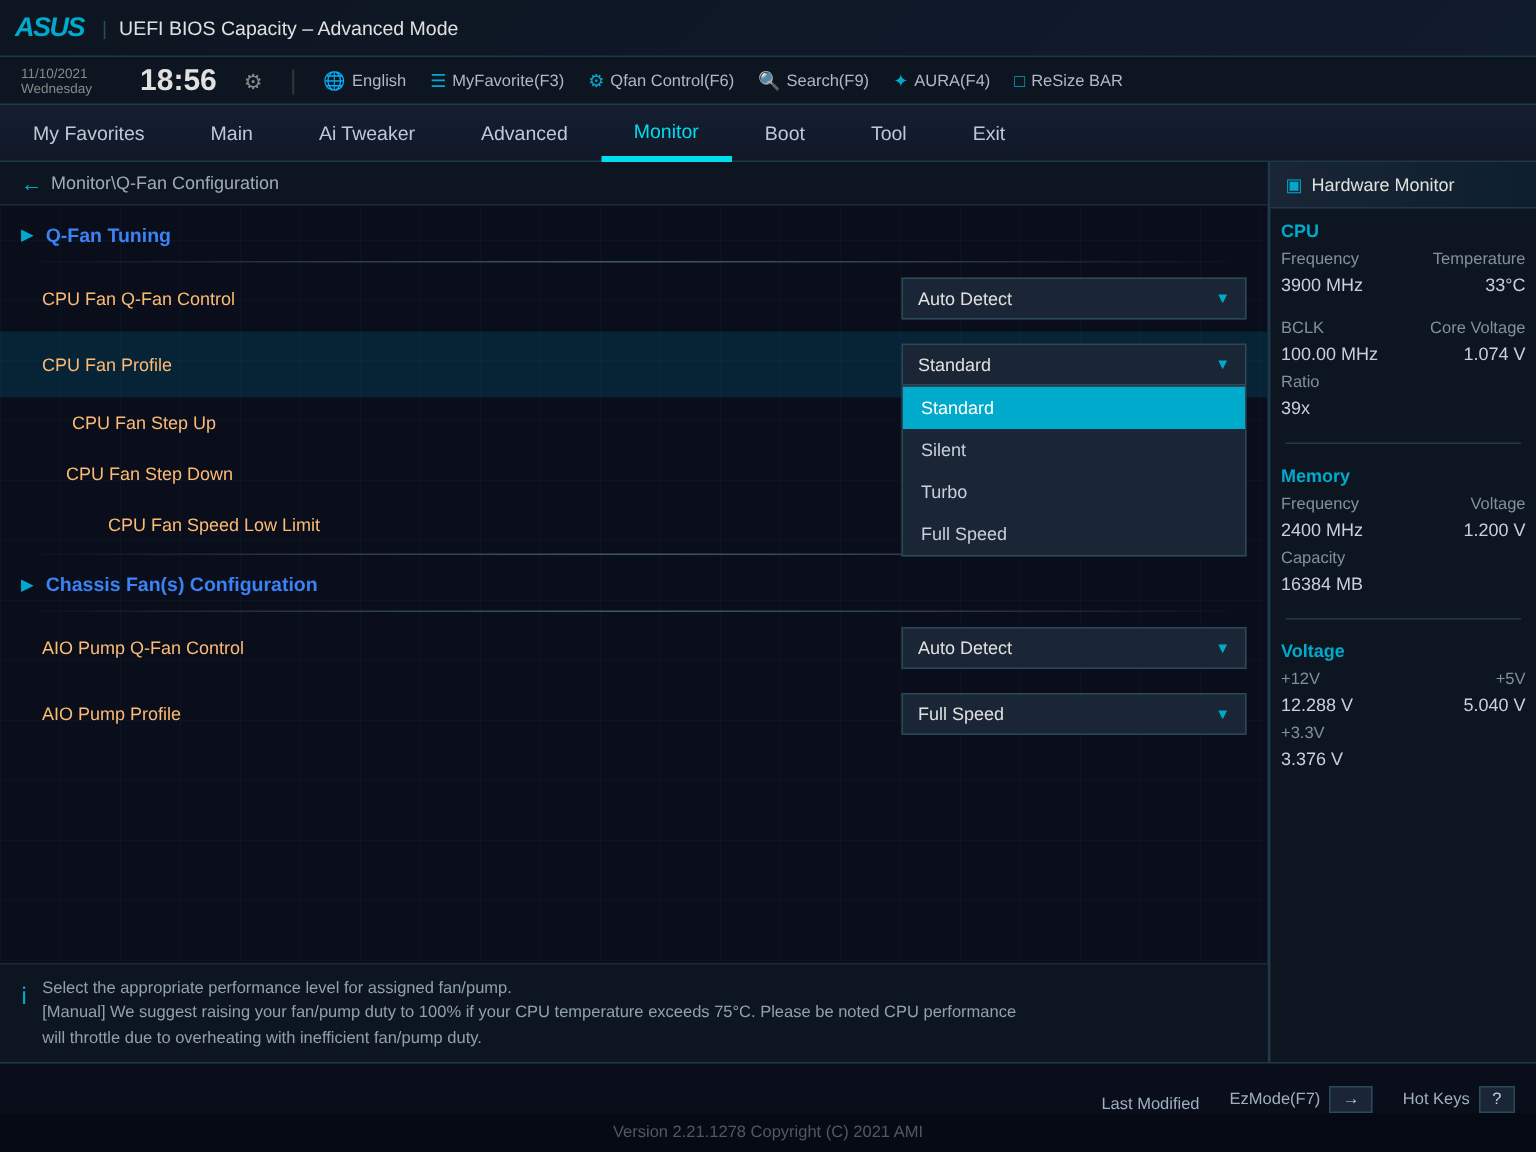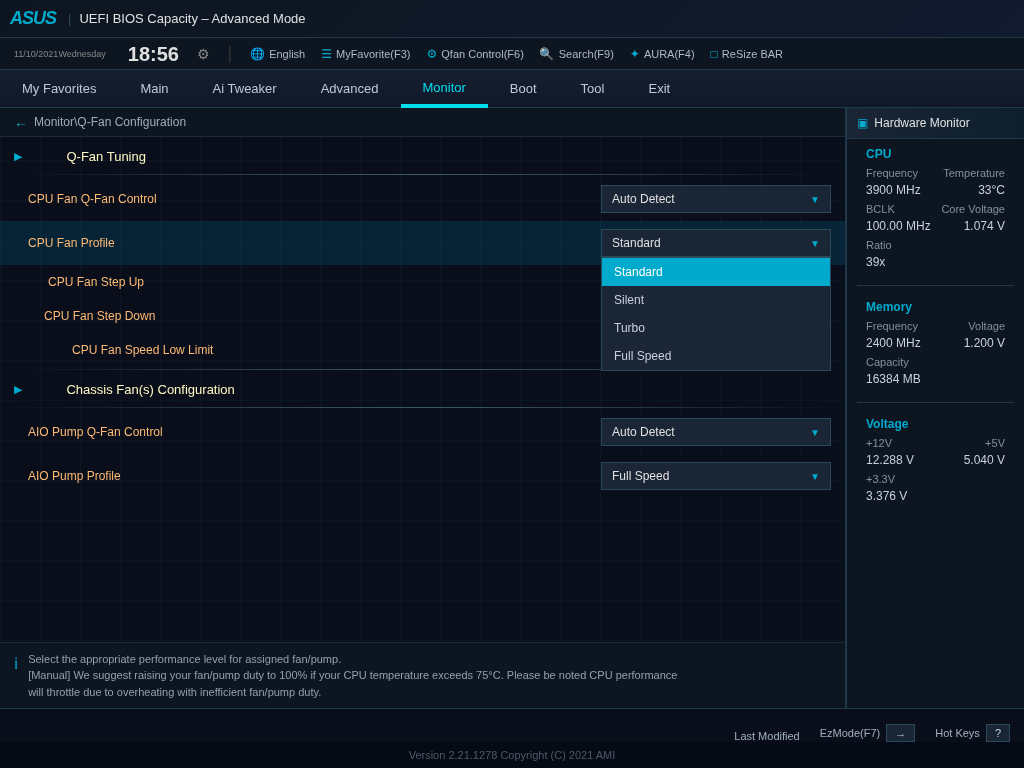--- a/index.html
+++ b/index.html
@@ -166,24 +166,23 @@
       align-items: center;
       padding: 8px 14px;
       gap: 8px;
       cursor: pointer;
     }
     .section-arrow {
       color: #00aacc;
       font-size: 11px;
     }
     .section-title {
-      color: #fef9c3;
+      color: #3b82f6;
       font-size: 13px;
-      font-weight: 400;
-      margin-left: 36px;
+      font-weight: 700;
     }
     
     .divider {
       height: 1px;
       background: linear-gradient(90deg, transparent, #2a3a4a, #3a5a6a, #2a3a4a, transparent);
       margin: 2px 14px;
     }
     
     .setting-row {
       display: flex;
@@ -288,21 +287,21 @@
       font-weight: 500;
       display: flex;
       align-items: center;
       gap: 6px;
       border-bottom: 1px solid #1e3a4a;
     }
     .hw-monitor-icon {
       color: #00aacc;
     }
     .hw-section {
-      padding: 8px 19px 4px;
+      padding: 8px 7px 4px;
     }
     .hw-section-title {
       color: #00aacc;
       font-size: 12px;
       font-weight: bold;
       margin-bottom: 6px;
     }
     .hw-divider {
       height: 1px;
       background: #1e3a4a;
@@ -359,23 +358,23 @@
       height: 26px;
       flex-shrink: 0;
     }
     .version-text {
       color: #505868;
       font-size: 11px;
     }
     
     .datetime-block {
       display: flex;
-      flex-direction: row;
+      flex-direction: column;
       align-items: flex-start;
-      margin-right: 4px;
+      margin-right: 14px;
     }
   </style>
 </head>
 <body>
 
 <div class="bios-container">
 
   <div class="header">
     <div class="asus-logo">
       <span class="asus-text">ASUS</span>
@@ -551,21 +550,21 @@
       <div class="hw-section">
         <div class="hw-section-title">CPU</div>
         <div class="hw-row">
           <span class="hw-label">Frequency</span>
           <span class="hw-label">Temperature</span>
         </div>
         <div class="hw-row">
           <span class="hw-big-value">3900 MHz</span>
           <span class="hw-big-value">33°C</span>
         </div>
-        <div class="hw-row" style="margin-top:4px;">
+        <div class="hw-row" style="margin-top:14px;">
           <span class="hw-label">BCLK</span>
           <span class="hw-label">Core Voltage</span>
         </div>
         <div class="hw-row">
           <span class="hw-big-value">100.00 MHz</span>
           <span class="hw-big-value">1.074 V</span>
         </div>
         <div class="hw-row" style="margin-top:4px;">
           <span class="hw-label">Ratio</span>
         </div>

